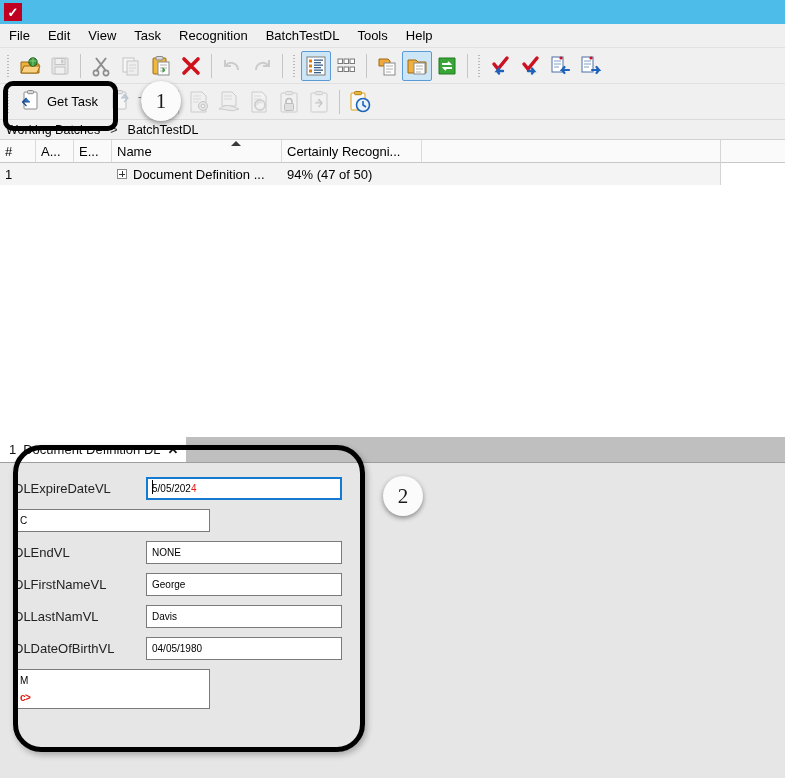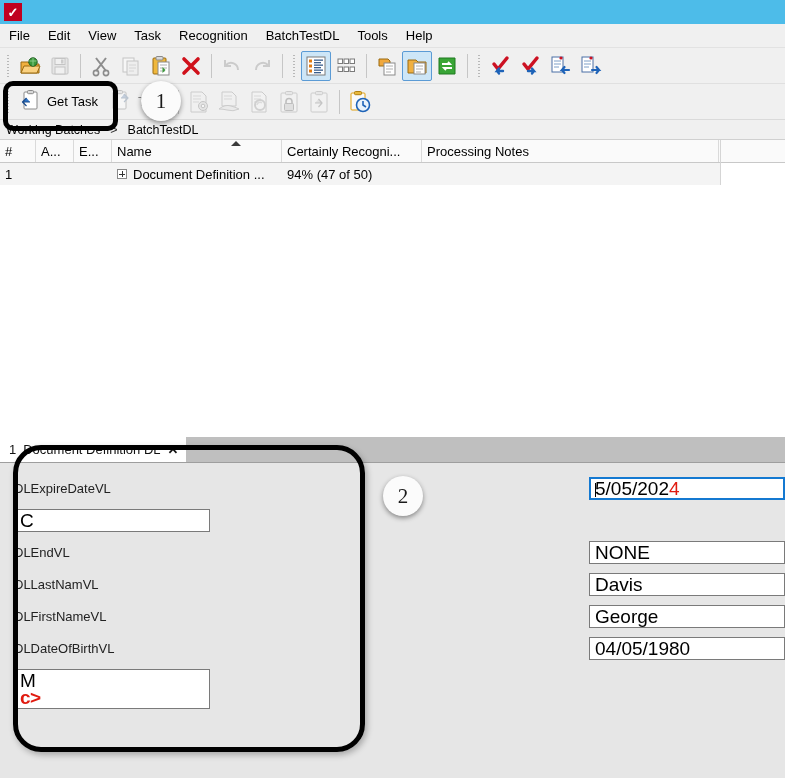--- a/index.html
+++ b/index.html
@@ -216,36 +216,35 @@
   }
   #doc-body {
     background: #E6E6E6;
     height: 315px;
     padding: 14px 0 0 14px;
   }
   .field-row {
     display: flex;
     align-items: flex-start;
     height: 32px;
-    justify-content: space-between;
   }
   .field-label {
     width: 132px;
     font-size: 13px;
     color: #222;
     padding-top: 4px;
     white-space: nowrap;
   }
   .field-box {
     width: 196px;
     min-height: 23px;
     background: #fff;
     border: 1px solid #7A7A7A;
     padding: 2px 5px;
-    font-size: 19px;
+    font-size: 10px;
     line-height: 17px;
     color: #000;
     position: relative;
   }
   .field-box.focused {
     border: 2px solid #1479D1;
     padding: 1px 4px;
   }
   .field-row.tall { height: 48px; }
   .field-box.tall { min-height: 38px; }
@@ -544,21 +543,20 @@
 <div id="grid">
   <div class="grid-header">
     <div class="gh-cell col-num">#</div>
     <div class="gh-cell col-a">A...</div>
     <div class="gh-cell col-e">E...</div>
     <div class="gh-cell col-name">
       <span>Name</span>
       <span class="sort-arrow"></span>
     </div>
     <div class="gh-cell col-cert">Certainly Recogni...</div>
-    <div class="gh-cell col-notes">Processing Notes</div>
     <div class="gh-cell col-tail"></div>
   </div>
 
   <div style="position:relative;">
     <div id="grid-row-shade" style="position:absolute;left:0;top:0;width:720px;height:22px;background:#F4F4F4;"></div>
     <div class="grid-row" style="position:relative;">
       <div class="gr-cell col-num">1</div>
       <div class="gr-cell col-a"></div>
       <div class="gr-cell col-e"></div>
       <div class="gr-cell col-name">
@@ -601,30 +599,30 @@
     </div>
 
     <div class="field-row">
       <div class="field-label">DLEndVL</div>
       <div class="field-box">
         <span>NONE</span>
       </div>
     </div>
 
     <div class="field-row">
+      <div class="field-label">DLFirstNameVL</div>
+      <div class="field-box">
+        <span>George</span>
+      </div>
+    </div>
+
+    <div class="field-row">
       <div class="field-label">DLLastNamVL</div>
       <div class="field-box">
         <span>Davis</span>
-      </div>
-    </div>
-
-    <div class="field-row">
-      <div class="field-label">DLFirstNameVL</div>
-      <div class="field-box">
-        <span>George</span>
       </div>
     </div>
 
     <div class="field-row">
       <div class="field-label">DLDateOfBirthVL</div>
       <div class="field-box">
         <span>04/05/1980</span>
       </div>
     </div>
 

